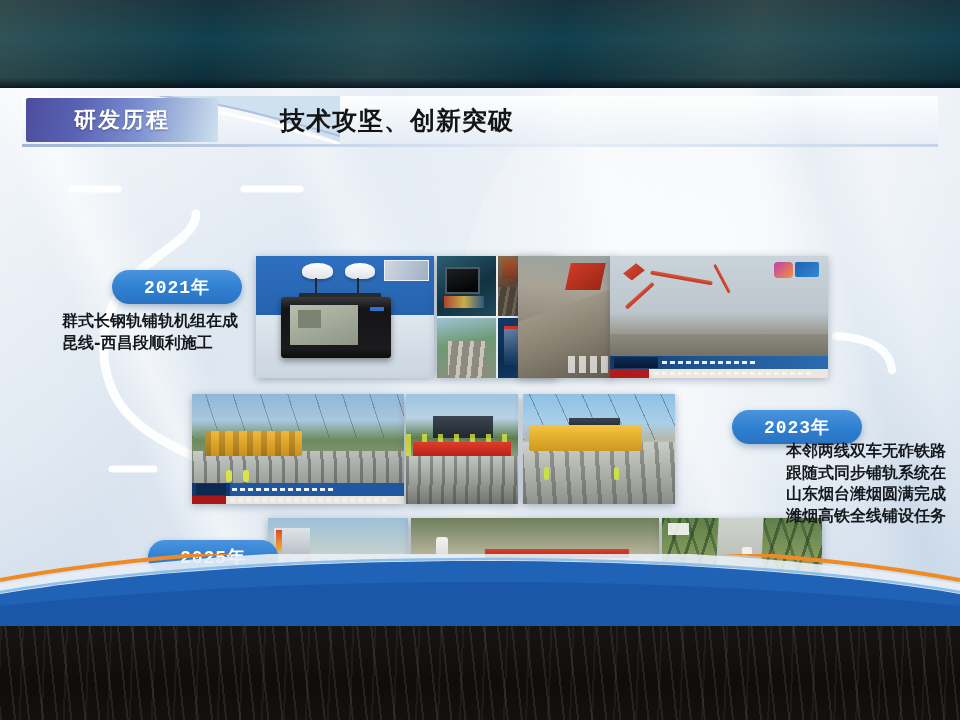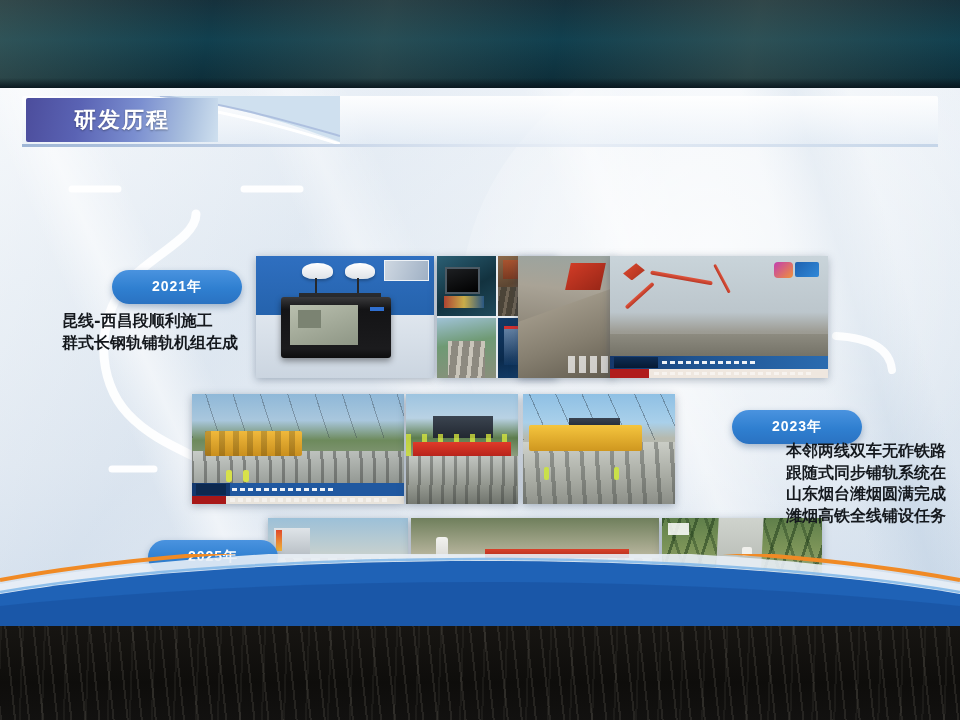--- a/index.html
+++ b/index.html
@@ -64,21 +64,21 @@
     background:linear-gradient(90deg,#9fb6d6,#e8eef6 60%,#c5d5e8);}
 
   
   .curves{position:absolute;inset:0;pointer-events:none;}
 
   
   .pill{position:absolute;height:34px;border-radius:18px;
     display:flex;align-items:center;justify-content:center;
     background:linear-gradient(180deg,#4a93df 0%,#2f7fd0 55%,#2a72c2 100%);
     box-shadow:0 3px 7px rgba(30,70,120,.35);}
-  .pill span{color:#fff;font-size:14px;font-weight:bold;letter-spacing:1px;}
+  .pill span{color:#fff;font-size:18px;font-weight:bold;letter-spacing:1px;font-family:Liberation Mono, monospace;}
   #pill2021{left:112px;top:182px;width:130px;}
   #pill2023{left:732px;top:322px;width:130px;}
   #pill2025{left:148px;top:452px;width:130px;}
 
   
   .cap{position:absolute;font-family:"DejaVu Serif","Liberation Serif",serif;
     font-weight:bold;color:#14181d;font-size:16px;line-height:1.35;}
   #cap2021{left:62px;top:222px;width:230px;}
   #cap2023{left:786px;top:352px;width:180px;text-align:left;}
   #cap2025{left:96px;top:488px;width:210px;}
@@ -276,20 +276,23 @@
       <div class="hdr-swoosh">
         <svg width="190" height="48" viewBox="0 0 190 48">
           <path d="M0,0 C60,4 120,20 190,46 L190,0 Z" fill="#cfe0ef"></path>
           <path d="M0,6 C64,12 124,28 190,48" stroke="#ffffff" stroke-width="3" fill="none"></path>
           <path d="M10,0 C70,6 126,22 190,40" stroke="#9fb2d8" stroke-width="2" fill="none" opacity=".7"></path>
         </svg>
       </div>
       <div class="hdr-tab">
         <span>研发历程</span>
       </div>
+      <div class="hdr-title">
+        <span>技术攻坚、创新突破</span>
+      </div>
       <div class="hdr-rule"></div>
     </div>
 
     <svg class="curves" width="960" height="538" viewBox="0 0 960 538">
 
       <path d="M72,101 L118,101" stroke="#ffffff" stroke-width="7" stroke-linecap="round" fill="none" opacity=".95"></path>
 
       <path d="M244,101 L300,101" stroke="#ffffff" stroke-width="7" stroke-linecap="round" fill="none" opacity=".95"></path>
 
       <path d="M196,126 C196,150 150,168 126,196 C96,232 96,292 128,326 C156,356 196,366 218,382" stroke="#ffffff" stroke-width="9" fill="none" stroke-linecap="round" opacity=".92"></path>
@@ -444,22 +447,22 @@
       <span>2021年</span>
     </div>
     <div class="pill" id="pill2023">
       <span>2023年</span>
     </div>
     <div class="pill" id="pill2025">
       <span>2025年</span>
     </div>
 
     <div class="cap" id="cap2021">
+      <div>群式长钢轨铺轨机组在成</div>
       <div>昆线-西昌段顺利施工</div>
-      <div>群式长钢轨铺轨机组在成</div>
     </div>
     <div class="cap" id="cap2023">
       <div>本邻两线双车无砟铁路</div>
       <div>跟随式同步铺轨系统在</div>
       <div>山东烟台潍烟圆满完成</div>
       <div>潍烟高铁全线铺设任务</div>
     </div>
     <div class="cap" id="cap2025">
       <div>双块式无砟轨道智能轨</div>
       <div>枕精调系统投入成达万</div>

